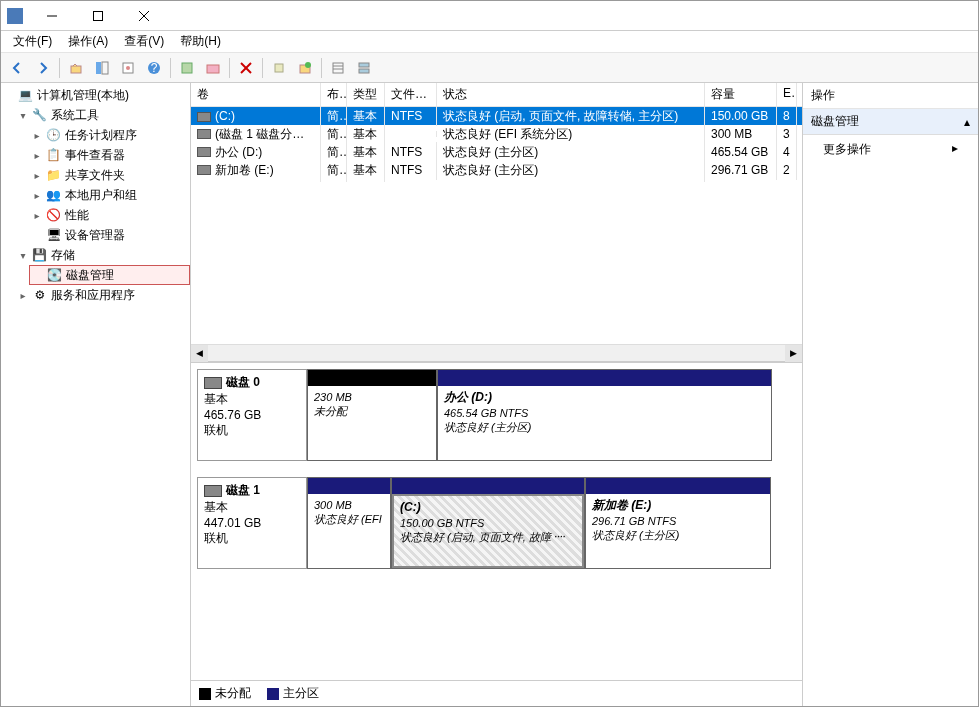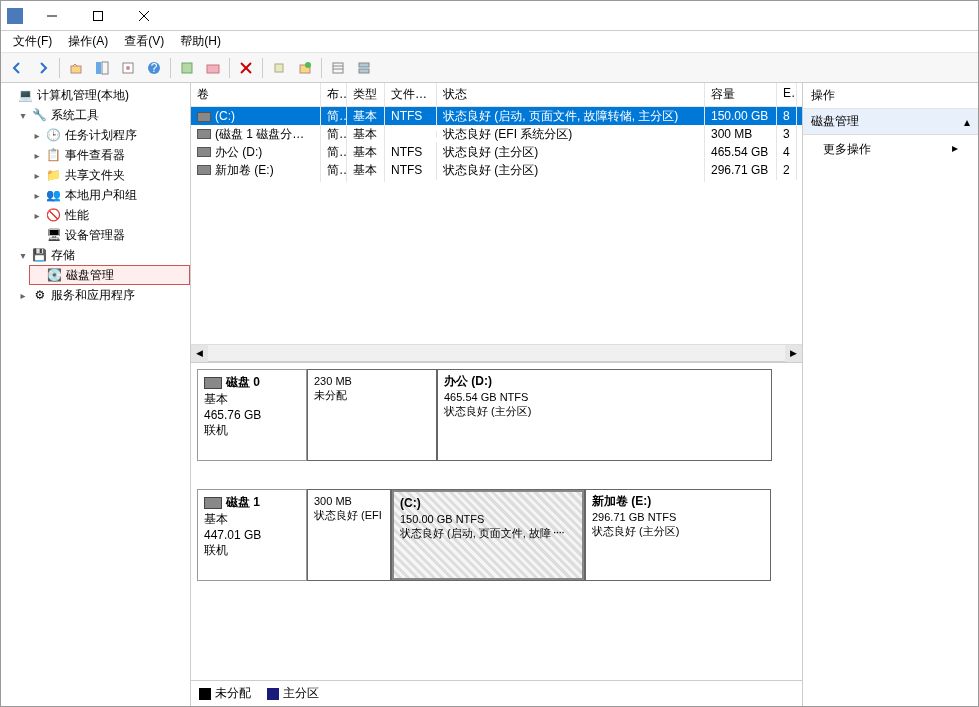--- a/index.html
+++ b/index.html
@@ -47,26 +47,26 @@
 .vrow { display: flex; cursor: default; height: 18px; align-items: center; }
 .vrow.sel { background: #0078d7; color: #fff; }
 .c-vol { width: 130px; } .c-lay { width: 26px; } .c-typ { width: 38px; } .c-fs { width: 52px; } .c-st { width: 268px; } .c-cap { width: 72px; } .c-fr { width: 20px; }
 .vicon { width: 14px; height: 10px; background: #888; display: inline-block; margin-right: 4px; vertical-align: middle; border: 1px solid #555; }
 .vscroll { height: 17px; background: #f0f0f0; border-top: 1px solid #ddd; display: flex; align-items: center; }
 .vscroll .sa { width: 17px; height: 17px; background: #e5e5e5; display: flex; align-items: center; justify-content: center; font-size: 9px; }
 .vscroll .st { flex: 1; }
 
 
 .disks { flex: 1; overflow-y: auto; padding: 6px; }
-.disk { display: flex; margin-bottom: 28px; height: 92px; }
+.disk { display: flex; margin-bottom: 16px; height: 92px; }
 .diskinfo { width: 110px; border: 1px solid #999; padding: 4px 6px; background: #fff; }
 .diskinfo .dn { display: flex; align-items: center; gap: 4px; font-weight: bold; }
 .diskicon { width: 18px; height: 12px; background: #888; border: 1px solid #444; }
 .diskparts { flex: 1; display: flex; }
-.part { border: 1px solid #666; display: flex; flex-direction: row; }
+.part { border: 1px solid #666; display: flex; flex-direction: column; font-style: italic; }
 .part .ph { height: 16px; background: #1a1a7a; }
 .part .ph.none { background: #000; }
 .part .pb { flex: 1; padding: 4px 6px; background: #fff; font-size: 11px; line-height: 1.3; overflow: hidden; }
 .part.sel .pb { background: repeating-linear-gradient(45deg, #f5f5f5, #f5f5f5 3px, #ddd 3px, #ddd 6px); border: 2px solid #888; }
 
 .legend { border-top: 1px solid #ccc; padding: 4px 8px; display: flex; gap: 16px; align-items: center; }
 .legend .sw { width: 12px; height: 12px; display: inline-block; margin-right: 4px; vertical-align: middle; }
 
 
 .actions { width: 175px; background: #fff; }

